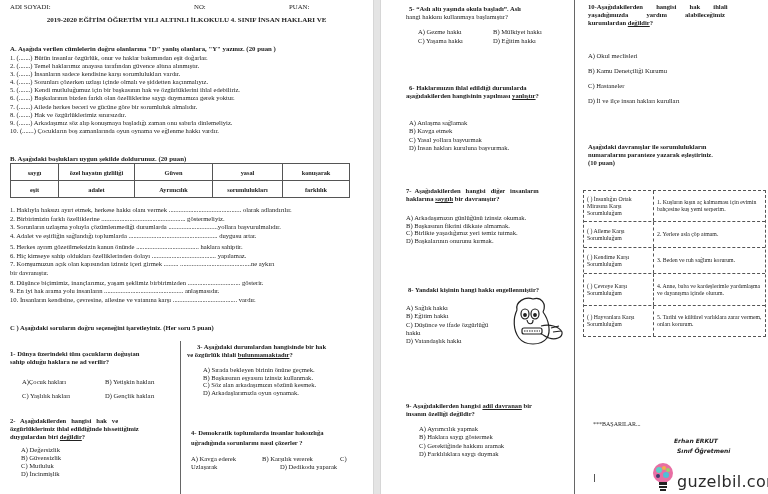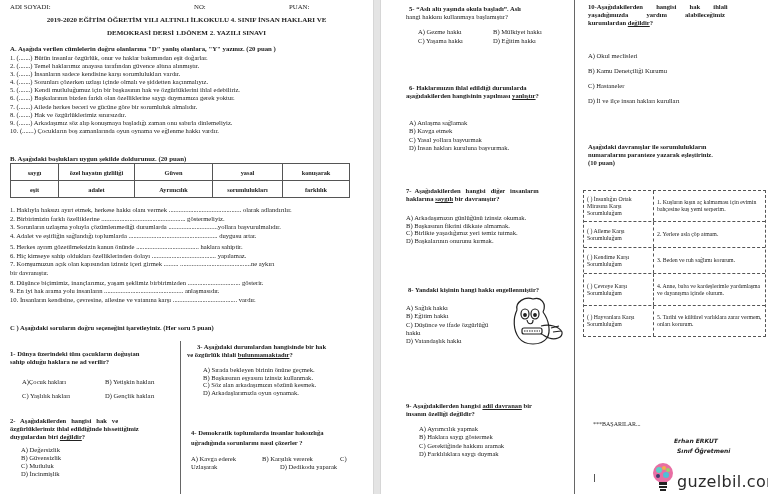--- a/index.html
+++ b/index.html
@@ -36,21 +36,20 @@
 </style>
 </head>
 <body>
 
 <div id="page-left" class="page">
   <div class="abs t hdr-row" style="left:10px;">ADI SOYADI:</div>
   <div class="abs t hdr-row" style="left:194px;">NO:</div>
   <div class="abs t hdr-row" style="left:289px;">PUAN:</div>
 
   <div class="abs title" style="top:16px;">2019-2020 EĞİTİM ÖĞRETİM YILI ALTINLI İLKOKULU 4. SINIF İNSAN HAKLARI VE</div>
-  <div class="abs title" style="top:29px;">DEMOKRASİ DERSİ 1.DÖNEM 2. YAZILI SINAVI</div>
 
   <div class="abs t b" style="left:10px; top:45px; font-size:6.8px;">A. Aşağıda verilen cümlelerin doğru olanlarına "D" yanlış olanlara, "Y" yazınız. (20 puan )</div>
   <div class="abs" style="left:10px; top:54px;">
     <div class="t">1.  (.......)  Bütün insanlar özgürlük, onur ve haklar bakımından eşit doğarlar.</div>
     <div class="t">2.  (.......)  Temel haklarımız anayasa tarafından güvence altına alınmıştır.</div>
     <div class="t">3.  (.......)  İnsanların sadece kendisine karşı sorumlulukları vardır.</div>
     <div class="t">4.  (.......)  Sorunları çözerken uzlaşı içinde olmalı ve şiddetten kaçınmalıyız.</div>
     <div class="t">5.  (.......)  Kendi mutluluğumuz için bir başkasının hak ve özgürlüklerini ihlal edebiliriz.</div>
     <div class="t">6.  (.......)  Başkalarının bizden farklı olan özelliklerine saygı duymamıza gerek yoktur.</div>
     <div class="t">7.  (.......)  Ailede herkes beceri ve gücüne göre bir sorumluluk almalıdır.</div>

